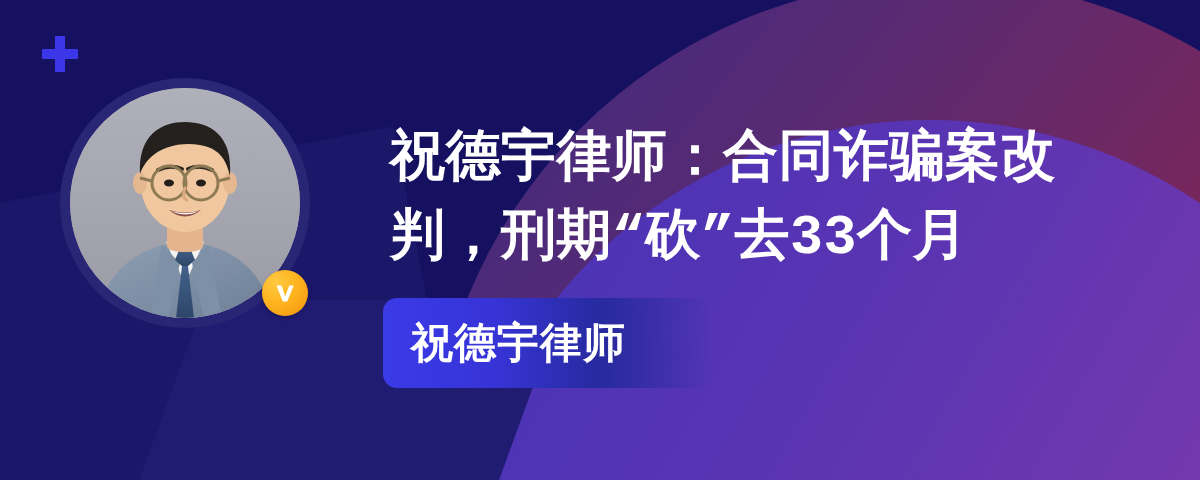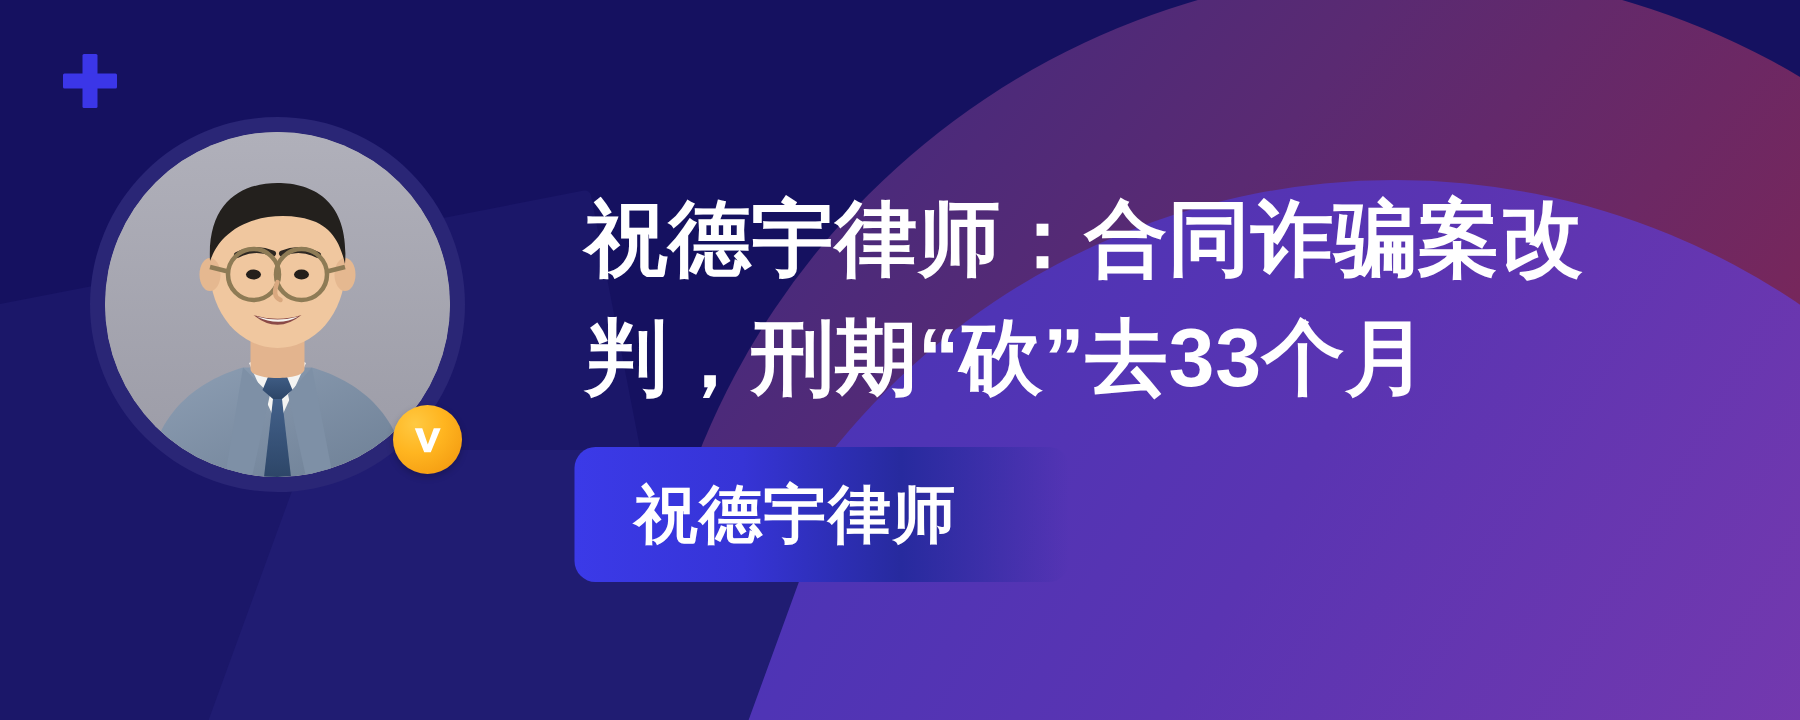--- a/index.html
+++ b/index.html
@@ -148,41 +148,41 @@
 
   .text-block {
     position: absolute;
     left: 390px;
     top: 120px;
     width: 730px;
   }
 
   .headline {
     color: #ffffff;
-    font-family: Liberation Sans, sans-serif;
+    font-family: Liberation Mono, monospace;
     font-weight: bold;
     font-size: 55px;
     line-height: 79px;
     letter-spacing: 0.5px;
     white-space: pre-wrap;
     text-align: left;
   }
 
   
   .author-pill {
     position: absolute;
     left: 383px;
     top: 298px;
     width: 330px;
     height: 90px;
     border-radius: 14px;
     background: linear-gradient(90deg, #3b3ae8 0%, #3634d6 34%, #272a9e 66%, rgba(21,17,96,0) 100%);
     display: flex;
     align-items: center;
-    padding-left: 40px;
+    padding-left: 28px;
   }
 
   .author-name {
     color: #ffffff;
     font-family: "DejaVu Sans", "Liberation Sans", sans-serif;
     font-weight: bold;
     font-size: 42px;
     line-height: 1;
     letter-spacing: 1px;
     white-space: nowrap;

